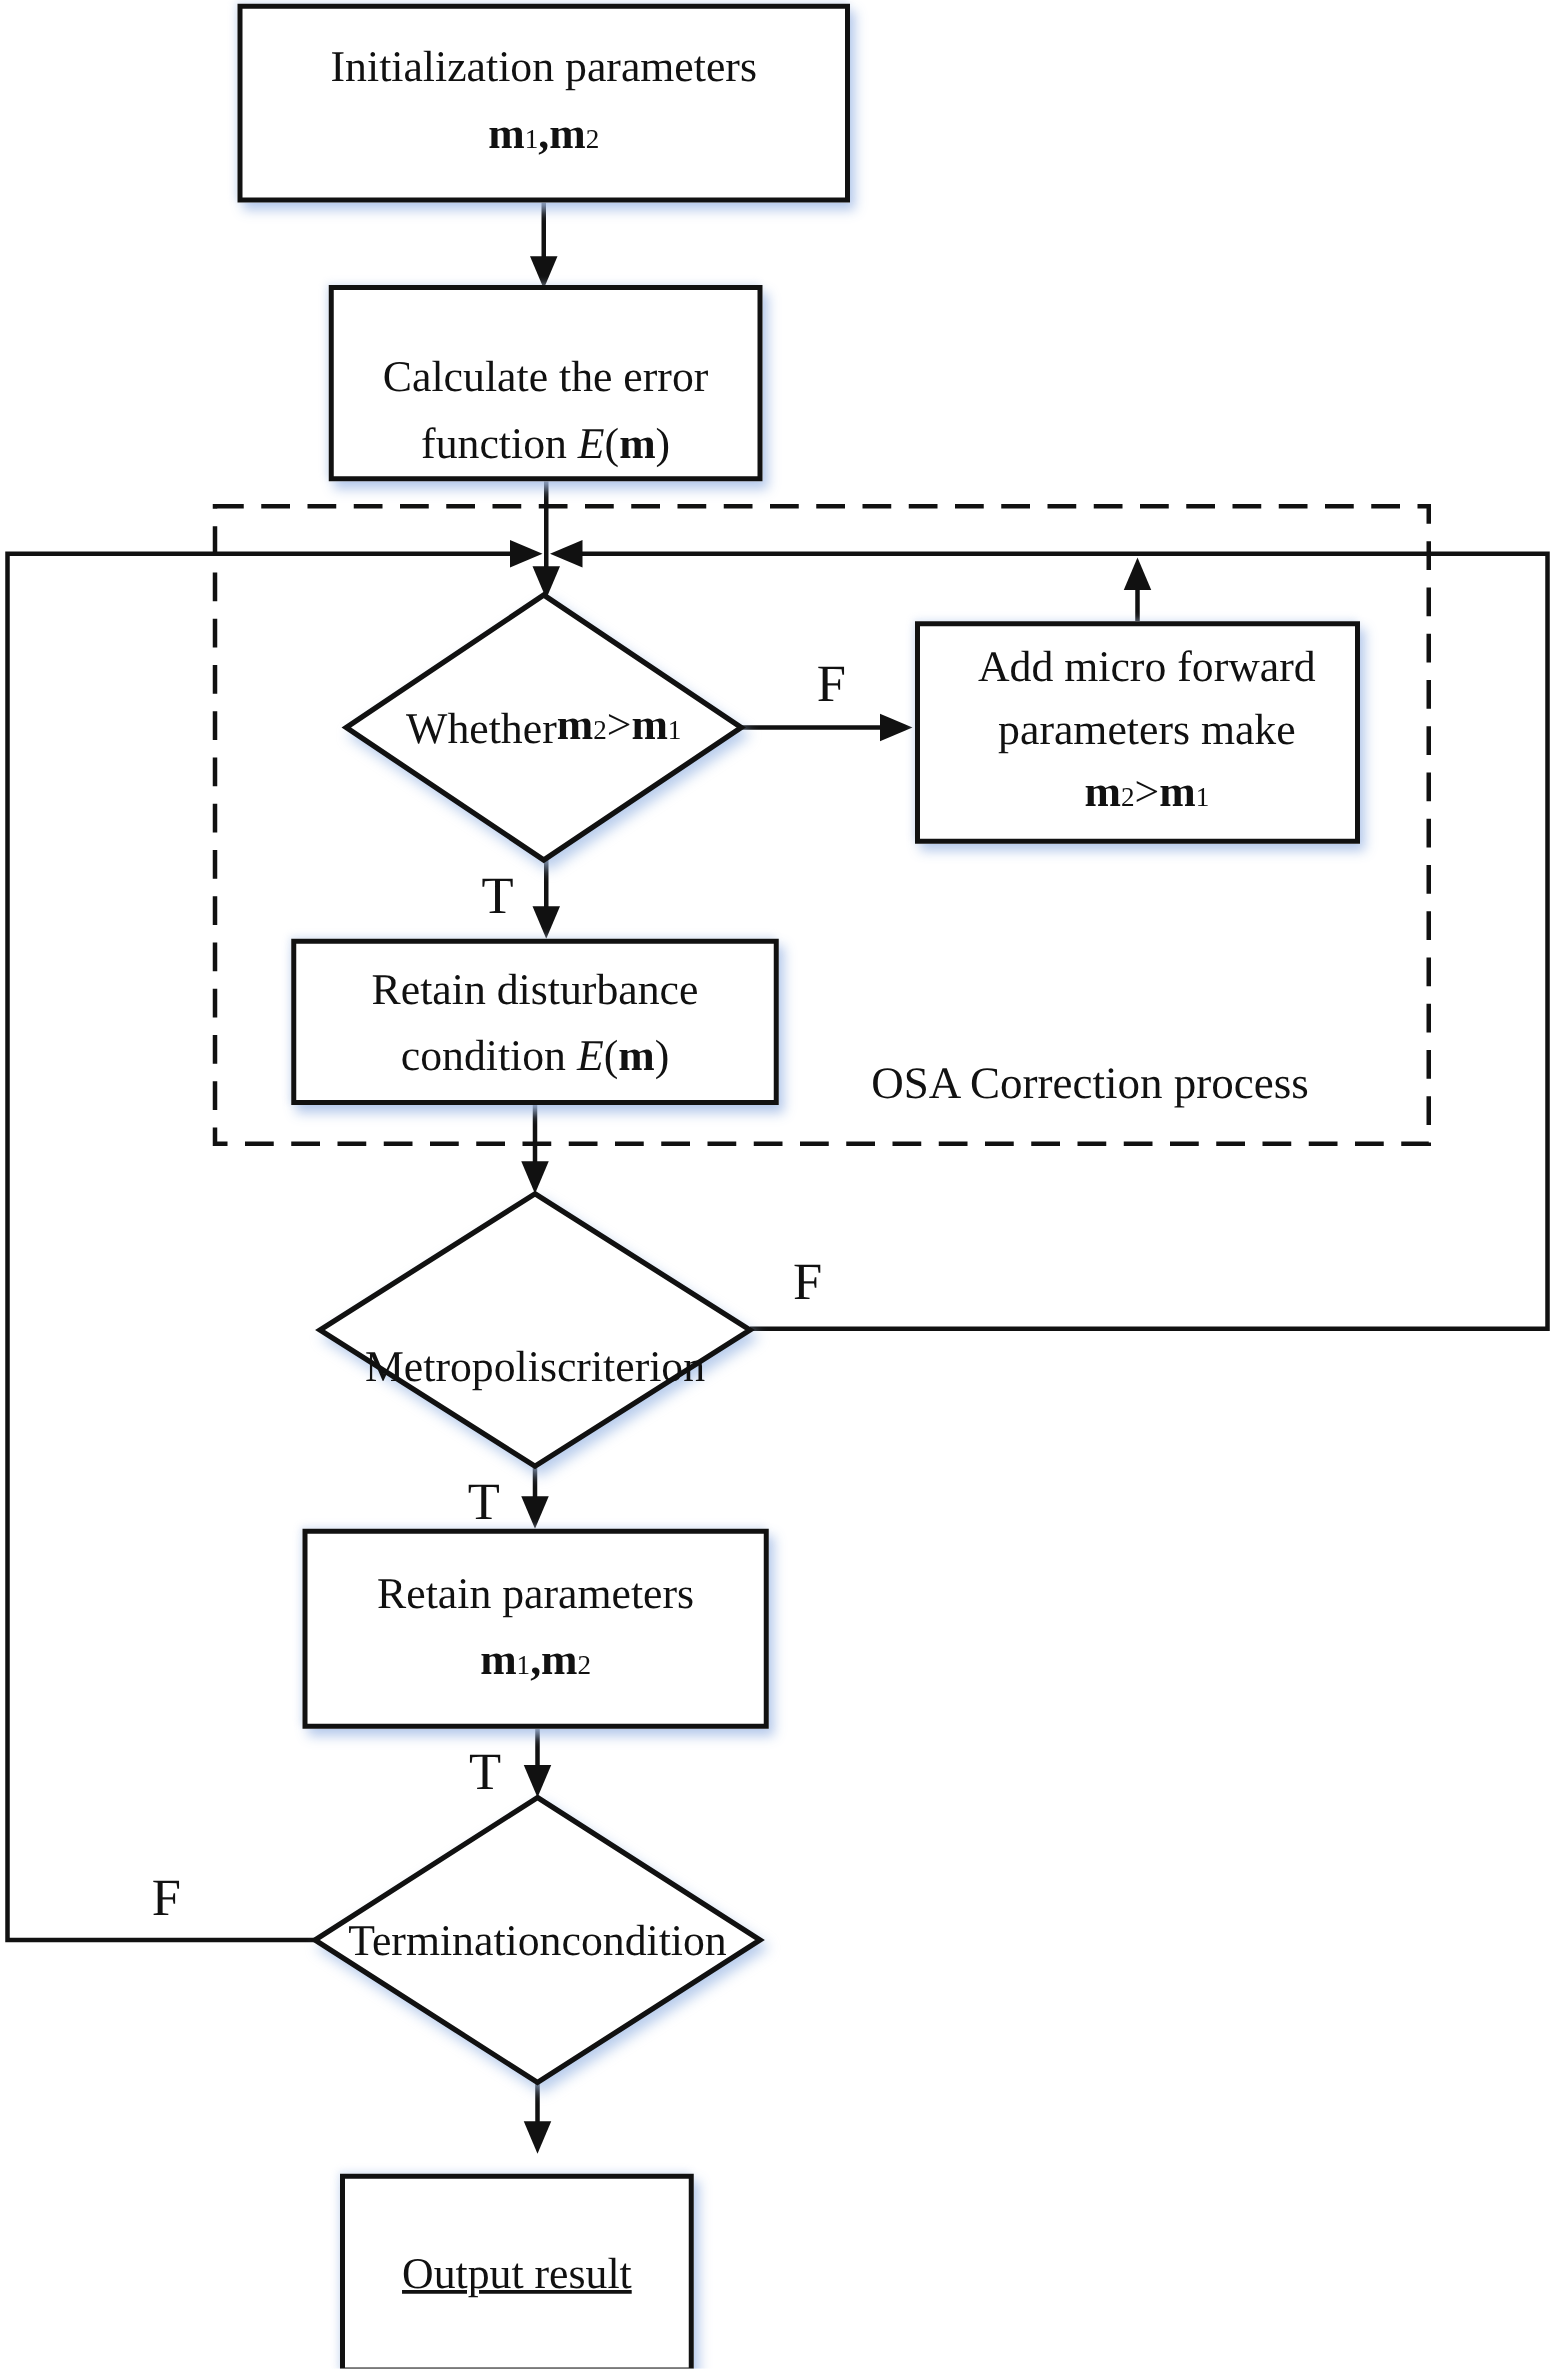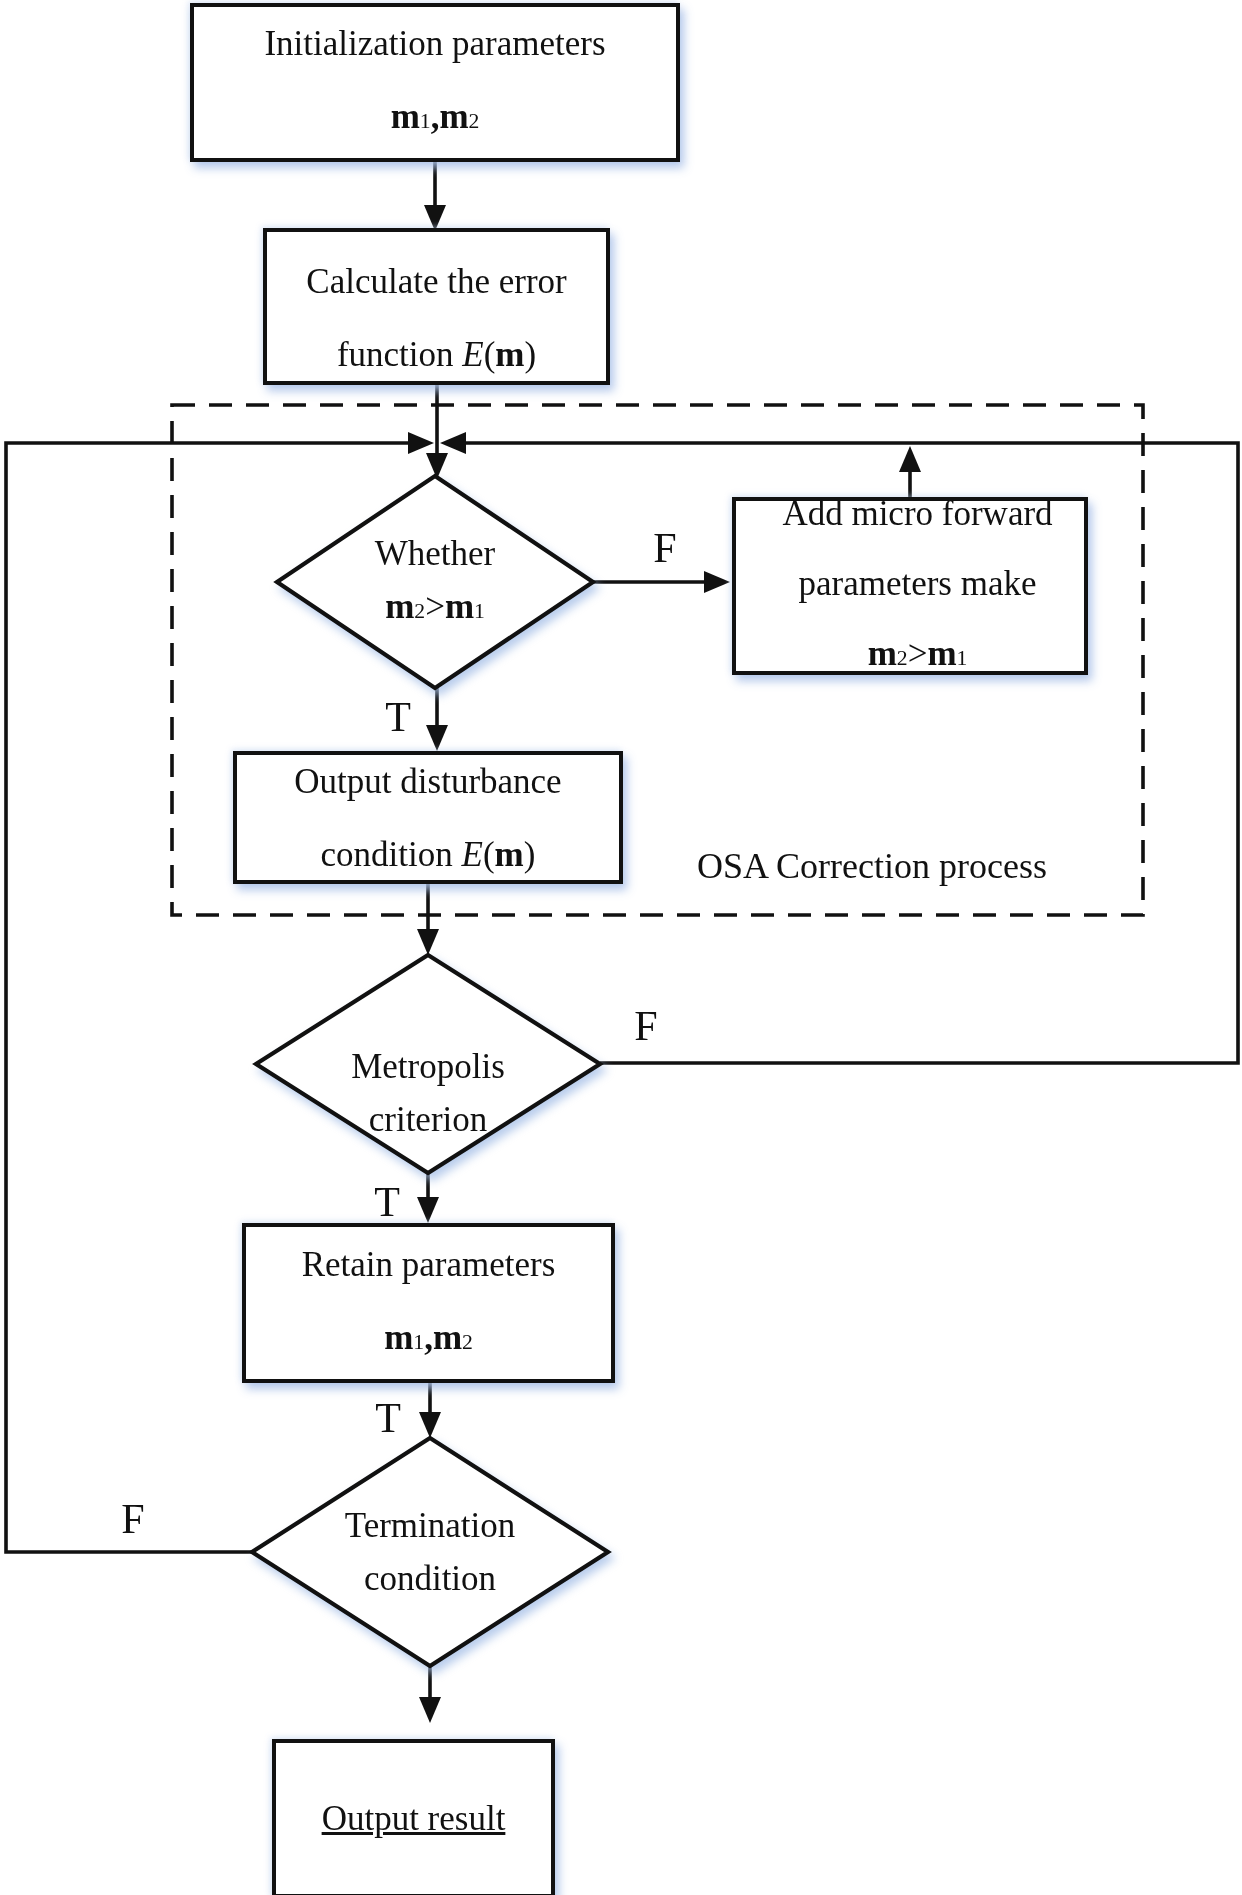--- a/index.html
+++ b/index.html
@@ -7,24 +7,23 @@
     position:relative;width:1242px;height:1895px;background:#ffffff;overflow:hidden;
     font-family:"Liberation Serif","DejaVu Serif",serif;color:#111;
   }
   #wires{position:absolute;left:0;top:0;width:1242px;height:1895px;}
   .node{
     position:absolute;box-sizing:border-box;background:#ffffff;
     border:4px solid #111;display:flex;flex-direction:column;
     align-items:center;justify-content:center;text-align:center;
     font-size:35px;line-height:53px;
     box-shadow:4px 6px 9px rgba(168,192,231,.85), -2px -2px 6px rgba(190,208,238,.45);
-    gap:20px;
   }
   .dtext{
-    position:absolute;display:flex;flex-direction:column;align-items:center;
+    position:absolute;display:flex;flex-direction:row;align-items:center;
     justify-content:center;font-size:35px;line-height:53px;
   }
   .line{white-space:pre;}
   .bold{font-weight:bold;}
   .it{font-style:italic;}
   .sub{font-size:0.62em;}
   .edge-label{
     position:absolute;width:60px;height:48px;display:flex;align-items:center;
     justify-content:center;font-size:42px;line-height:48px;
   }
@@ -88,21 +87,21 @@
     <div class="line"><span>function </span><span class="it">E</span><span>(</span><span class="bold">m</span><span>)</span></div>
   </div>
 
   <div class="node" style="left:732px;top:497px;width:356px;height:178px;line-height:50px;padding-left:15px;">
     <div class="line">Add micro forward</div>
     <div class="line">parameters make</div>
     <div class="line"><span class="bold">m</span><span class="sub">2</span><span>&gt;</span><span class="bold">m</span><span class="sub">1</span></div>
   </div>
 
   <div class="node" style="left:233px;top:751px;width:390px;height:133px;">
-    <div class="line">Output disturbance</div>
+    <div class="line">Retain disturbance</div>
     <div class="line"><span>condition </span><span class="it">E</span><span>(</span><span class="bold">m</span><span>)</span></div>
   </div>
 
   <div class="node" style="left:242px;top:1223px;width:373px;height:160px;">
     <div class="line">Retain parameters</div>
     <div class="line"><span class="bold">m</span><span class="sub">1</span><span class="bold">,</span><span class="bold">m</span><span class="sub">2</span></div>
   </div>
 
   <div class="node" style="left:272px;top:1739px;width:283px;height:159px;text-decoration:underline;">
     <div class="line">Output result</div>

